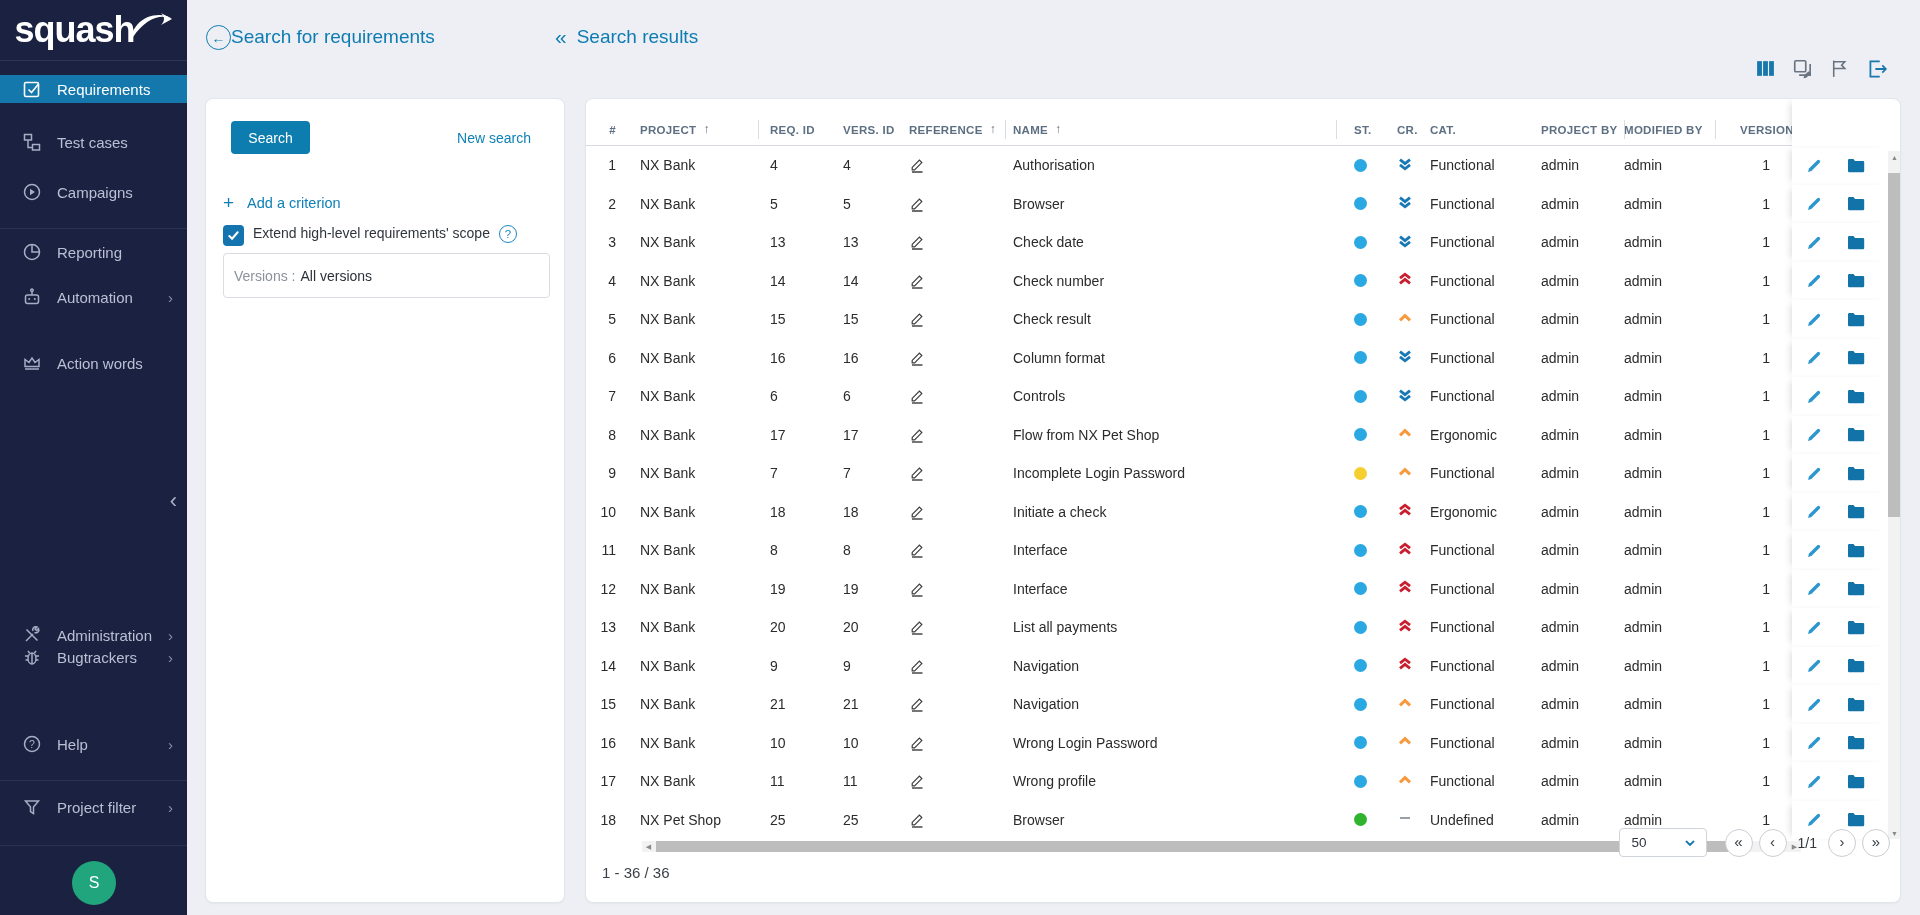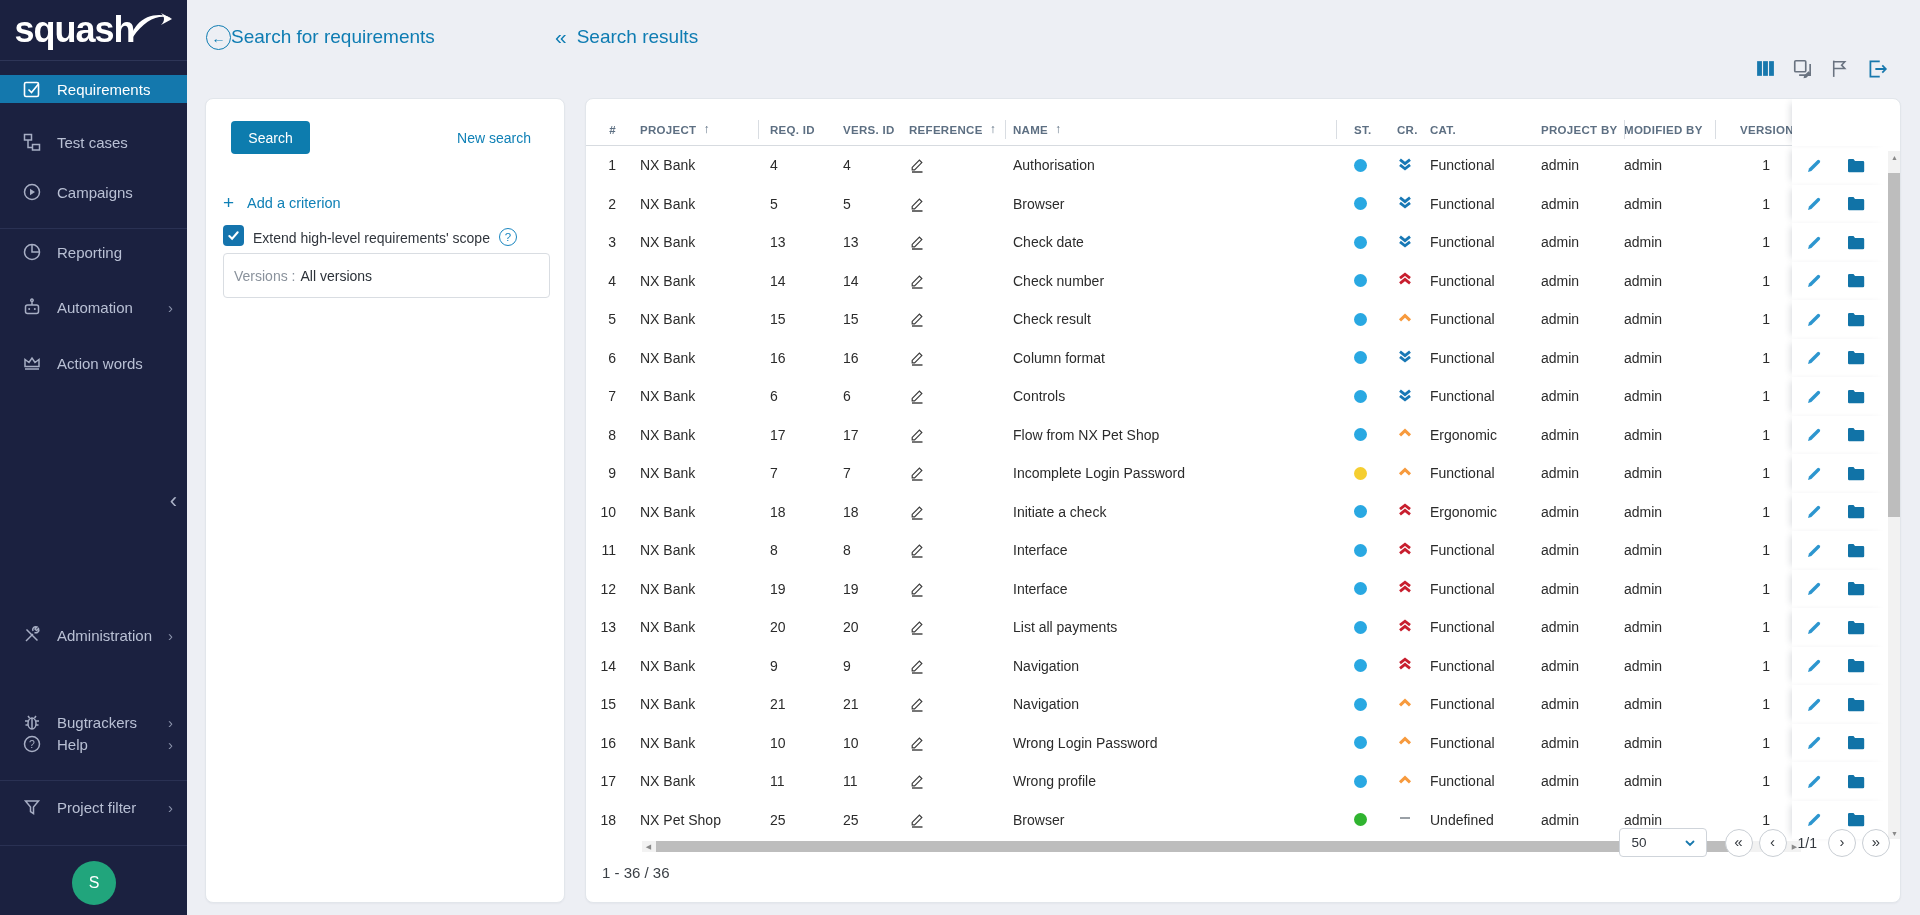--- a/index.html
+++ b/index.html
@@ -35,21 +35,21 @@
 
   
   .sp-row1{display:flex;align-items:center;justify-content:space-between;margin-left:8px;}
   .search-btn{width:79px;height:33px;background:#0d7cae;color:#fff;border:none;border-radius:4px;font-size:14px;cursor:pointer;}
   .new-search{color:#0f80b6;font-size:14px;margin-right:18px;cursor:pointer;text-decoration:none;}
   .add-criterion{margin-top:39px;display:flex;align-items:center;gap:13px;color:#0f80b6;font-size:14.5px;cursor:pointer;}
   .plus{font-size:19px;line-height:1;font-weight:400;}
   .field{margin-top:11px;width:327px;height:45px;border:1px solid #d9dde2;border-radius:4px;display:flex;align-items:center;padding:0 10px;font-size:14px;cursor:text;overflow:hidden;white-space:nowrap;}
   .field .flabel{color:#8a929c;margin-right:5px;}
   .field .fvalue{color:#2b3138;}
-  .chk-row{margin-top:13px;display:flex;align-items:flex-end;gap:9px;}
+  .chk-row{margin-top:13px;display:flex;align-items:flex-start;gap:9px;}
   .checkbox{width:21px;height:21px;background:#1474ad;border-radius:4px;display:flex;align-items:center;justify-content:center;cursor:pointer;flex:0 0 auto;}
   .chk-label{font-size:14px;color:#30353c;}
   .help-q{width:18px;height:18px;border:1.5px solid #1a86c0;border-radius:50%;color:#1a86c0;font-size:11.5px;display:flex;align-items:center;justify-content:center;cursor:pointer;flex:0 0 auto;}
   .field.versions{margin-top:7px;}
 
   
   .thead{display:flex;height:47px;}
   .thead .cell{display:flex;align-items:flex-end;padding-bottom:9px;border-bottom:1px solid #d7dbe0;color:#5d6f82;font-size:11.5px;font-weight:bold;letter-spacing:.3px;position:relative;cursor:pointer;white-space:nowrap;}
   .thead .sep::before{content:"";position:absolute;left:0;bottom:6px;height:19px;width:1px;background:#d9dde2;}
   .sort{margin-left:7px;font-size:12px;font-weight:normal;}
@@ -130,21 +130,21 @@
     <span>Campaigns</span>
   </div>
   <div class="side-divider" style="top:228px"></div>
   <div class="nav-item" style="top:238px">
     <svg width="20" height="20" viewBox="0 0 20 20" fill="none" stroke="#a7aec4" stroke-width="1.5">
         <circle cx="10" cy="10" r="7.5"></circle>
         <path d="M10 2.5 V10 H17.5"></path>
       </svg>
     <span>Reporting</span>
   </div>
-  <div class="nav-item" style="top:293px">
+  <div class="nav-item" style="top:283px">
     <svg width="20" height="20" viewBox="0 0 20 20" fill="none" stroke="#a7aec4" stroke-width="1.5">
         <rect x="3.5" y="8" width="13" height="8.5" rx="2"></rect>
         <path d="M10 4.5 V8 M10 4.5 a1.2 1.2 0 1 0 -.1 0"></path>
         <circle cx="7.2" cy="12" r="1" fill="#a7aec4" stroke="none"></circle>
         <circle cx="12.8" cy="12" r="1" fill="#a7aec4" stroke="none"></circle>
       </svg>
     <span>Automation</span>
     <span class="nav-chevron">›</span>
   </div>
   <div class="nav-item" style="top:349px">
@@ -159,21 +159,21 @@
 
   <div class="nav-item" style="top:621px">
     <svg width="20" height="20" viewBox="0 0 20 20" fill="none" stroke="#a7aec4" stroke-width="1.5">
         <path d="M4 16 L11 9"></path>
         <path d="M12.5 7.5 a3 3 0 0 0 4-4 l-2 2 -1.5-1.5 2-2 a3 3 0 0 0 -4 4"></path>
         <path d="M4.5 4.5 L15.5 15.5"></path>
       </svg>
     <span>Administration</span>
     <span class="nav-chevron">›</span>
   </div>
-  <div class="nav-item" style="top:708px">
+  <div class="nav-item" style="top:643px">
     <svg width="20" height="20" viewBox="0 0 20 20" fill="none" stroke="#a7aec4" stroke-width="1.5">
         <ellipse cx="10" cy="11.5" rx="4" ry="5.5"></ellipse>
         <path d="M10 6 V17 M6 9 H3 M6 13 H3.5 M14 9 H17 M14 13 H16.5 M7.5 6 L6 4 M12.5 6 L14 4"></path>
       </svg>
     <span>Bugtrackers</span>
     <span class="nav-chevron">›</span>
   </div>
   <div class="nav-item" style="top:730px">
     <svg width="20" height="20" viewBox="0 0 20 20" fill="none" stroke="#a7aec4" stroke-width="1.5">
         <circle cx="10" cy="10" r="7.5"></circle>

